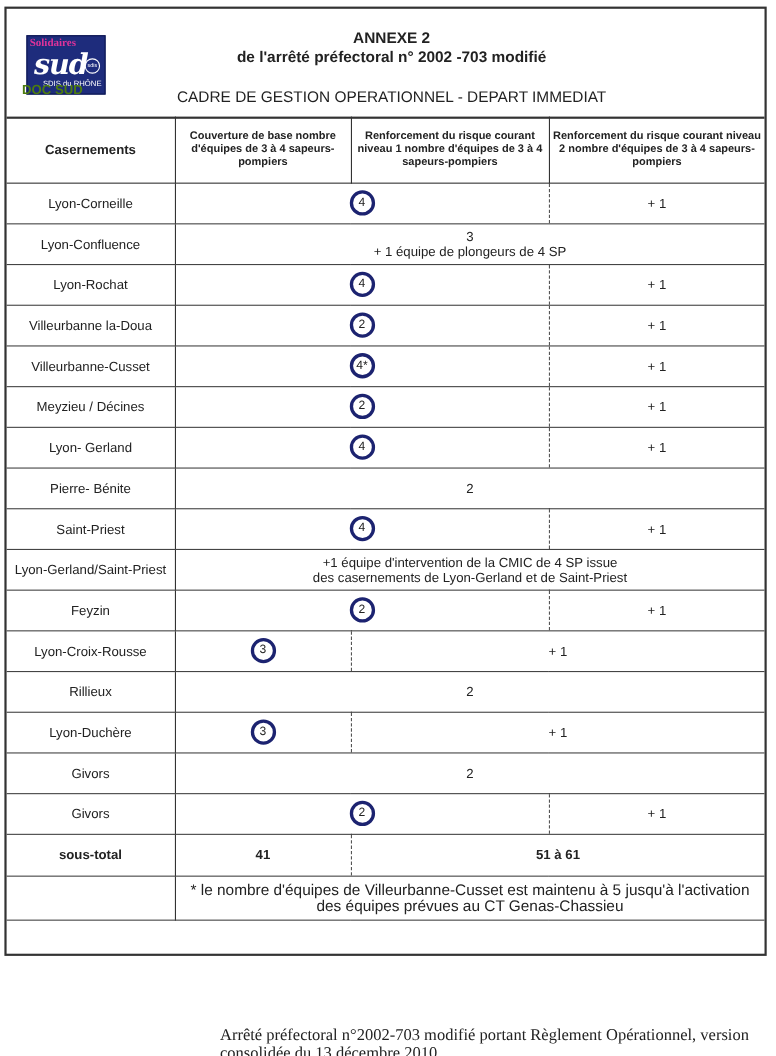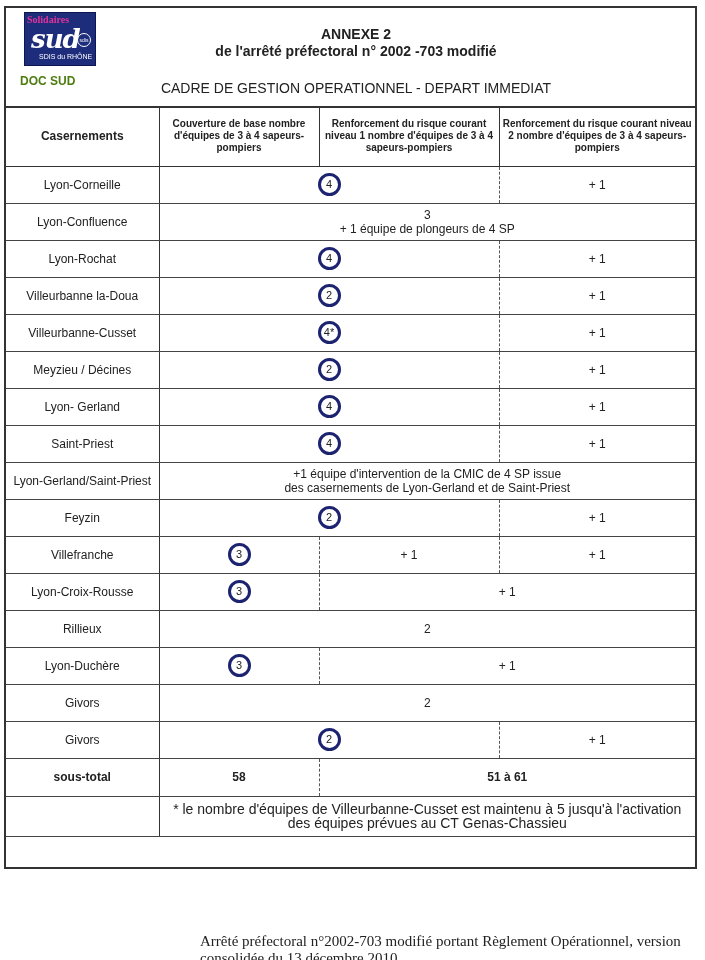--- a/index.html
+++ b/index.html
@@ -1,19 +1,19 @@
 <!DOCTYPE html>
 <html><head>
 <meta charset="utf-8">
 <style>
   html,body{margin:0;padding:0;background:#fff;}
   body{width:705px;height:960px;position:relative;font-family:"Liberation Sans",sans-serif;color:#222;overflow:hidden;}
   .frame{position:absolute;left:4px;top:6px;width:693px;height:863px;border:2px solid #333;box-sizing:border-box;}
   .header{position:absolute;left:0;top:0;width:100%;height:100px;border-bottom:2px solid #333;box-sizing:border-box;}
-  .logo{position:absolute;left:18px;top:4px;width:70px;height:52px;background:#1e2c7c;border:1px solid #0d1650;}
+  .logo{position:absolute;left:18px;top:24px;width:70px;height:52px;background:#1e2c7c;border:1px solid #0d1650;}
   .logo .top{position:absolute;left:2px;top:1px;font-size:10px;color:#e0339a;font-family:"Liberation Serif",serif;font-weight:bold;}
   .logo .mid{position:absolute;left:6px;top:11px;font-size:26px;color:#fff;font-style:italic;font-weight:bold;font-family:"DejaVu Serif",serif;letter-spacing:-1px;}
   .logo .bot{position:absolute;left:14px;top:40px;font-size:7px;color:#fff;}
   .logo .badge{position:absolute;right:4px;top:20px;width:12px;height:12px;border-radius:50%;border:1px solid #fff;font-size:5px;color:#fff;text-align:center;line-height:12px;}
   .docsud{position:absolute;left:14px;top:66px;font-size:12px;font-weight:bold;color:#4d7c0f;}
   .annexe{position:absolute;left:90px;top:18px;width:520px;text-align:center;font-size:14px;font-weight:bold;line-height:17px;}
   .cadre{position:absolute;left:90px;top:72px;width:520px;text-align:center;font-size:14px;font-weight:normal;}
   table{position:absolute;left:0;top:98px;width:689px;border-collapse:collapse;table-layout:fixed;}
   td{border-top:1.5px solid #444;border-bottom:1.5px solid #444;text-align:center;font-size:12px;padding:0;vertical-align:middle;margin-top:20px;}
   td.name{border-right:1.5px solid #333;}
@@ -91,40 +91,38 @@
       <td class="name">Meyzieu / Décines</td>
       <td colspan="2" class="dash-r"><span class="circ">2</span></td>
       <td>+ 1</td>
     </tr>
     <tr style="height:37px">
       <td class="name">Lyon- Gerland</td>
       <td colspan="2" class="dash-r"><span class="circ">4</span></td>
       <td>+ 1</td>
     </tr>
     <tr style="height:37px">
+      <td class="name">Pierre- Bénite</td>
+      <td colspan="3">2</td>
+    </tr>
+    <tr style="height:37px">
       <td class="name">Saint-Priest</td>
       <td colspan="2" class="dash-r"><span class="circ">4</span></td>
       <td>+ 1</td>
     </tr>
     <tr style="height:37px">
       <td class="name">Lyon-Gerland/Saint-Priest</td>
       <td colspan="3">
             <div>+1 équipe d'intervention de la CMIC de 4 SP issue</div>
             <div>des casernements de Lyon-Gerland et de Saint-Priest</div>
           </td>
     </tr>
     <tr style="height:37px">
       <td class="name">Feyzin</td>
       <td colspan="2" class="dash-r"><span class="circ">2</span></td>
-      <td>+ 1</td>
-    </tr>
-    <tr style="height:37px">
-      <td class="name">Villefranche</td>
-      <td class="dash-r"><span class="circ">3</span></td>
-      <td class="dash-r">+ 1</td>
       <td>+ 1</td>
     </tr>
     <tr style="height:37px">
       <td class="name">Lyon-Croix-Rousse</td>
       <td class="dash-r"><span class="circ">3</span></td>
       <td colspan="2">+ 1</td>
     </tr>
     <tr style="height:37px">
       <td class="name">Rillieux</td>
       <td colspan="3">2</td>
@@ -138,21 +136,21 @@
       <td class="name">Givors</td>
       <td colspan="3">2</td>
     </tr>
     <tr style="height:37px">
       <td class="name">Givors</td>
       <td colspan="2" class="dash-r"><span class="circ">2</span></td>
       <td>+ 1</td>
     </tr>
     <tr style="height:38px">
       <td class="name bold">sous-total</td>
-      <td class="dash-r bold">58</td>
+      <td class="dash-r bold">41</td>
       <td colspan="2" class="bold">51 à 61</td>
     </tr>
     <tr style="height:40px">
       <td class="name"></td>
       <td colspan="3" class="foot">
             <div>* le nombre d'équipes de Villeurbanne-Cusset est maintenu à 5 jusqu'à l'activation</div>
             <div>des équipes prévues au CT Genas-Chassieu</div>
           </td>
     </tr>
   </tbody>

